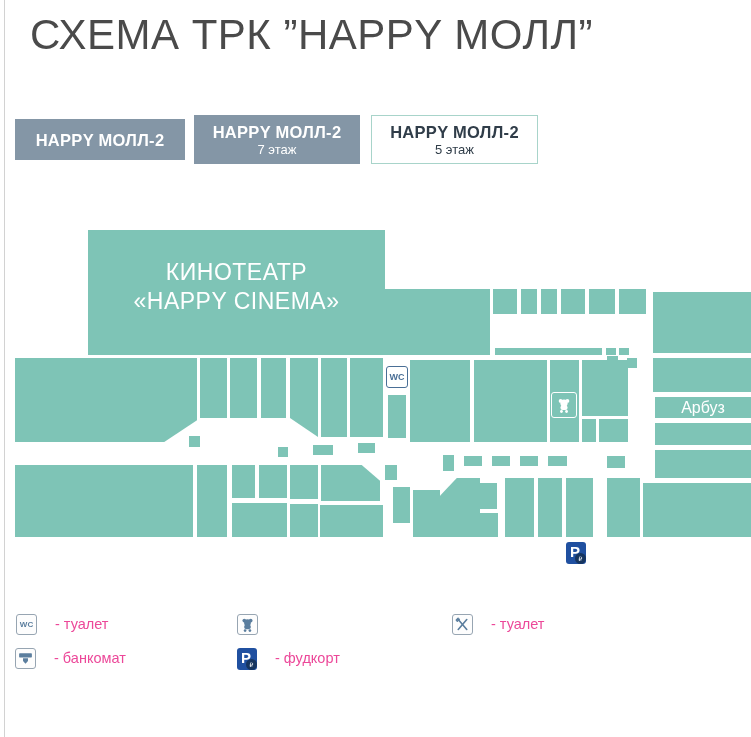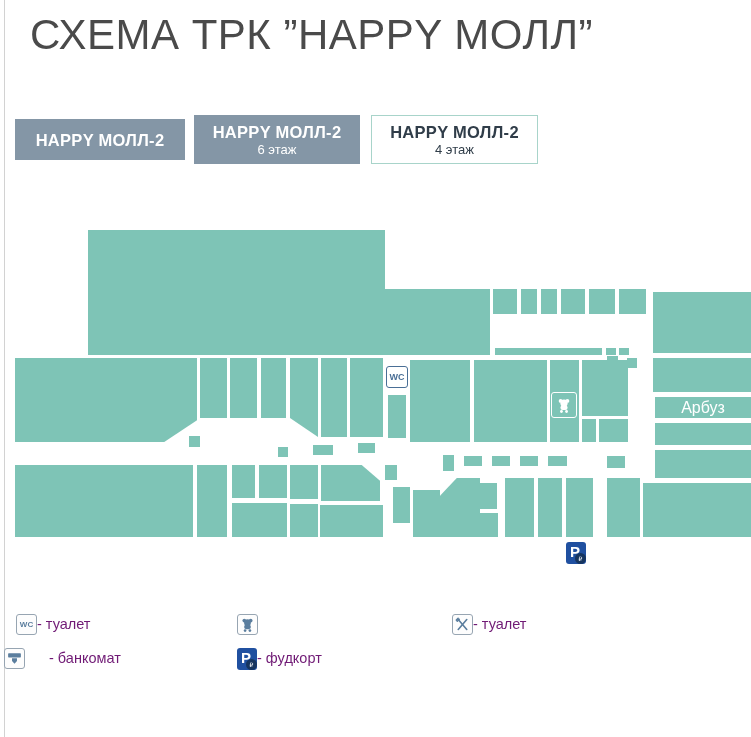--- a/index.html
+++ b/index.html
@@ -35,45 +35,45 @@
   
   .p-icon{position:relative;width:20px;height:22px;background:var(--parking,#2050a0);border-radius:3px;}
   .p-icon .pl{position:absolute;left:4px;top:1px;color:#fff;font-size:15px;font-weight:700;}
   .p-icon .pc{position:absolute;right:0;bottom:0;width:11px;height:11px;border-radius:50%;
               background:#16355f;color:#fff;font-size:6px;line-height:11px;text-align:center;
               font-family:"DejaVu Sans", sans-serif;}
   .p-map{position:absolute;left:566px;top:542px;}
 
   
   .legend-item{position:absolute;display:flex;align-items:flex-start;}
-  .legend-item .txt{margin-left:0;font-size:14.5px;color:#701a75;line-height:21px;}
+  .legend-item .txt{margin-left:18px;font-size:14.5px;color:#ec4899;line-height:21px;}
   .lbox{width:21px;height:21px;background:#fdfdfd;border:1px solid #97a5b2;border-radius:3px;
         box-sizing:border-box;display:flex;align-items:center;justify-content:center;color:var(--icon,#5b7e9e);}
   .lbox.wc{font-size:8px;font-weight:700;letter-spacing:0;}
   svg{display:block;}
 </style>
 </head>
 <body>
 
 <div class="page">
   <div class="left-rule"></div>
 
   <h1 class="title">СХЕМА ТРК ”HAPPY МОЛЛ”</h1>
 
   <div>
     <div class="tab tab1">
       <span class="lbl">HAPPY МОЛЛ-2</span>
     </div>
     <div class="tab tab2">
       <span class="lbl">HAPPY МОЛЛ-2</span>
-      <span class="sub">6 этаж</span>
+      <span class="sub">7 этаж</span>
     </div>
     <div class="tab tab3">
       <span class="lbl">HAPPY МОЛЛ-2</span>
-      <span class="sub">4 этаж</span>
+      <span class="sub">5 этаж</span>
     </div>
   </div>
 
   <div class="map">
     <div id="blocks">
         <div class="mb" style="left: 88px; top: 230px; width: 297px; height: 125px;"></div>
         <div class="mb" style="left: 383px; top: 289px; width: 107px; height: 66px;"></div>
         <div class="mb" style="left: 493px; top: 289px; width: 24px; height: 25px;"></div>
         <div class="mb" style="left: 521px; top: 289px; width: 16px; height: 25px;"></div>
         <div class="mb" style="left: 541px; top: 289px; width: 16px; height: 25px;"></div>
@@ -128,20 +128,24 @@
         <div class="mb" style="left: 440px; top: 478px; width: 40px; height: 59px; clip-path: polygon(42% 0px, 100% 0px, 100% 100%, 0px 100%, 0px 30%);"></div>
         <div class="mb" style="left: 471px; top: 483px; width: 26px; height: 26px;"></div>
         <div class="mb" style="left: 440px; top: 513px; width: 58px; height: 24px;"></div>
         <div class="mb" style="left: 505px; top: 478px; width: 29px; height: 59px;"></div>
         <div class="mb" style="left: 538px; top: 478px; width: 24px; height: 59px;"></div>
         <div class="mb" style="left: 566px; top: 478px; width: 27px; height: 59px;"></div>
         <div class="mb" style="left: 607px; top: 478px; width: 33px; height: 59px;"></div>
         <div class="mb" style="left: 643px; top: 483px; width: 108px; height: 54px;"></div>
       </div>
 
+    <div class="cinema-label">
+      <div>КИНОТЕАТР</div>
+      <div>«HAPPY CINEMA»</div>
+    </div>
 
     <div class="arbuz">Арбуз</div>
 
     <div class="wc-badge">WC</div>
 
     <div class="pg-map">
       <svg width="18" height="18" viewBox="0 0 24 24" fill="currentColor">
         <circle cx="7.5" cy="6.5" r="2.6"></circle>
           <circle cx="16.5" cy="6.5" r="2.6"></circle>
         <circle cx="12" cy="9.5" r="4.8"></circle>
@@ -155,21 +159,21 @@
       <span class="pl">P</span>
       <span class="pc">₽</span>
     </div>
   </div>
 
   <div class="legend-item" style="left:16px;top:614px;">
     <div class="lbox wc">WC</div>
     <span class="txt">- туалет</span>
   </div>
 
-  <div class="legend-item" style="left:4px;top:648px;gap:24px;">
+  <div class="legend-item" style="left:15px;top:648px;">
     <div class="lbox">
       <svg width="17" height="17" viewBox="0 0 24 24" fill="currentColor">
         <rect x="3" y="4.5" width="18" height="6" rx="1"></rect>
         <path d="M8.5 11.5 h7 v4 l-3.5 4 -3.5 -4 z"></path>
       </svg>
     </div>
     <span class="txt">- банкомат</span>
   </div>
 
   <div class="legend-item" style="left:237px;top:614px;">

